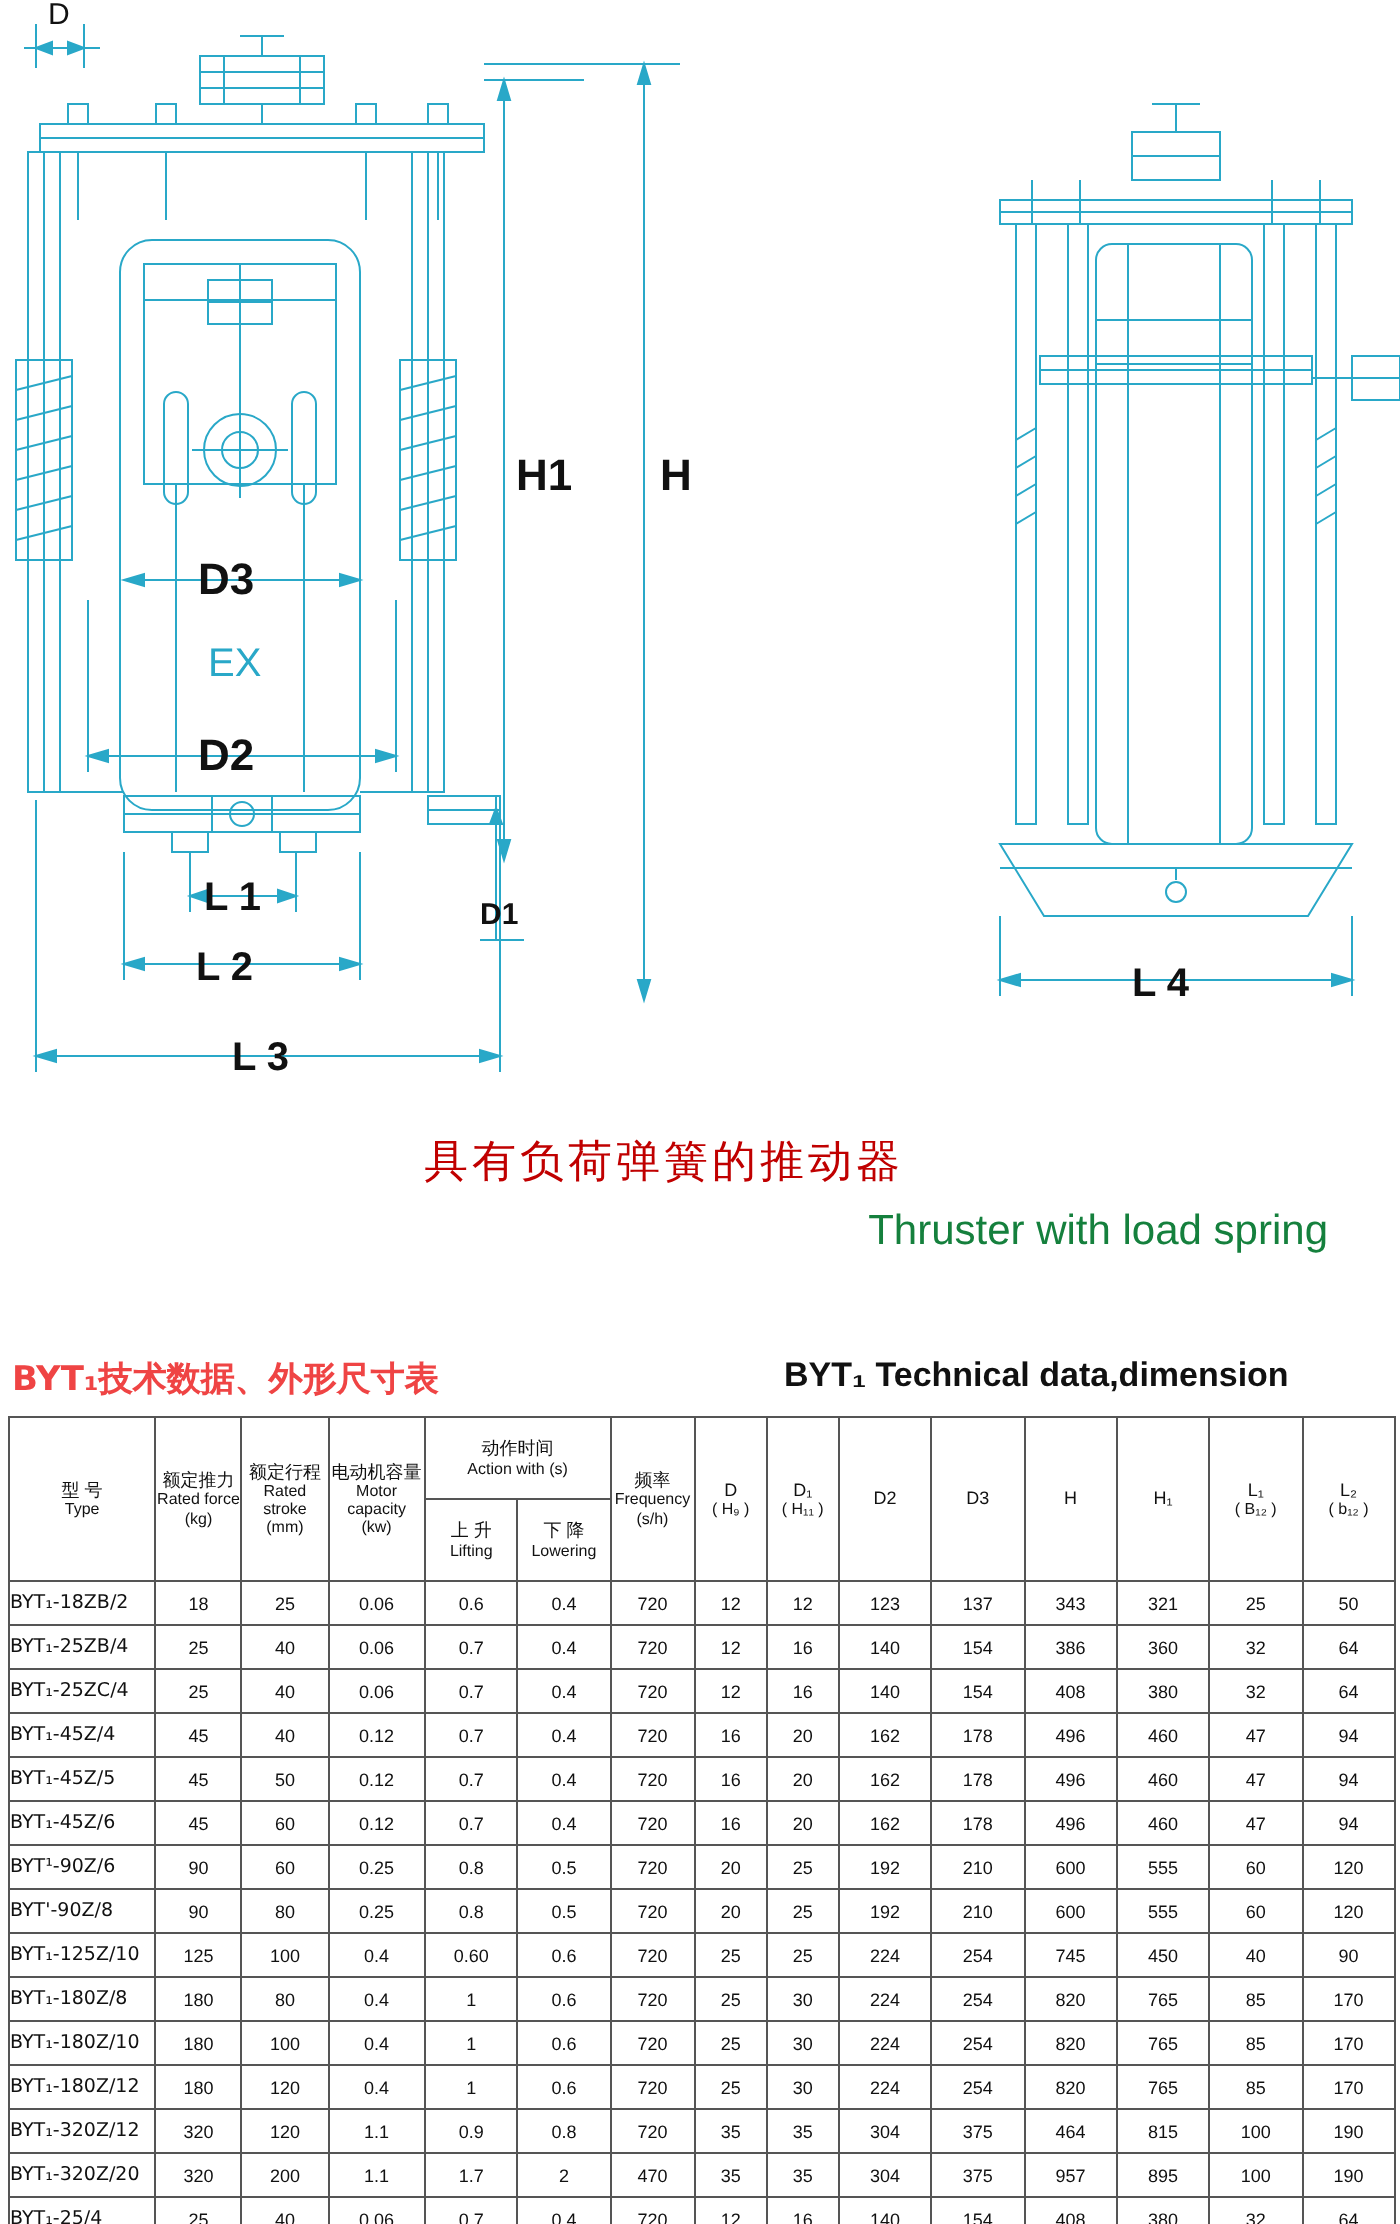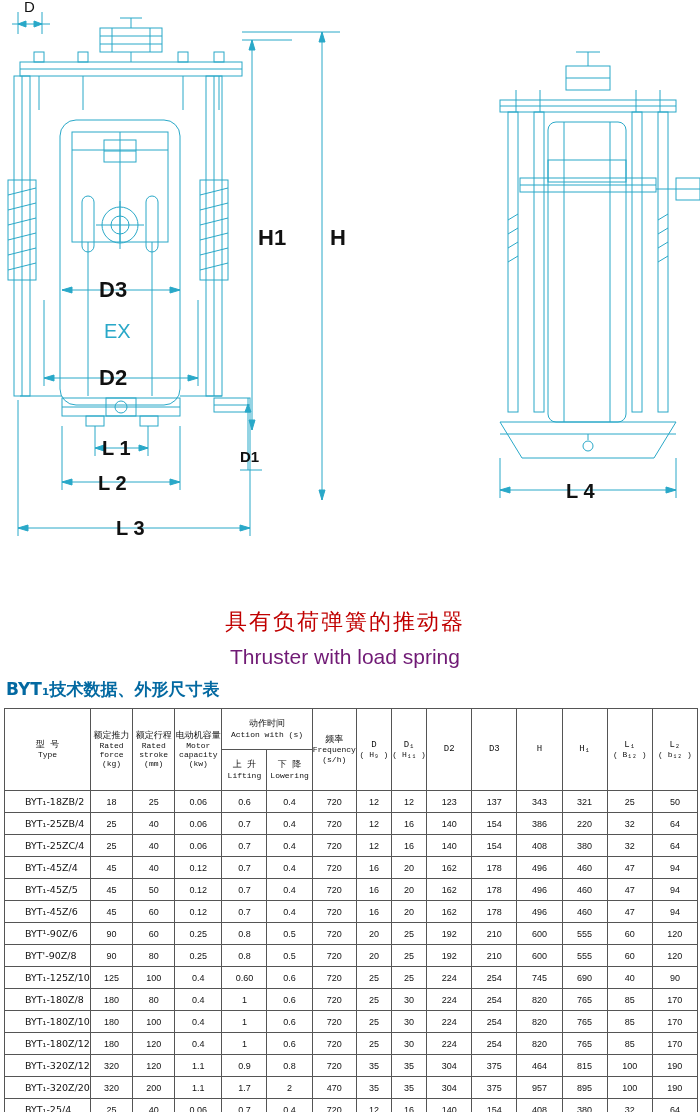--- a/index.html
+++ b/index.html
@@ -1,28 +1,28 @@
 <!DOCTYPE html>
 <html><head>
 <meta charset="utf-8">
 <style>
   html,body{margin:0;padding:0;background:#ffffff;}
   body{width:700px;height:1112px;position:relative;font-family:"Liberation Sans",sans-serif;color:#111;}
   .drawing{position:absolute;left:0;top:0;width:700px;height:560px;}
-  .caption{position:absolute;left:0;top:607px;width:664px;text-align:center;padding-left:13px;}
+  .caption{position:absolute;left:0;top:566px;width:664px;text-align:center;}
   .caption .cn{color:#c00000;font-size:22px;letter-spacing:2px;font-family:"DejaVu Sans",sans-serif;}
-  .caption .en{color:#701a75;font-size:21px;margin-top:8px;font-family:"Liberation Sans",sans-serif;}
+  .caption .en{color:#15803d;font-size:21px;margin-top:8px;font-family:"Liberation Sans",sans-serif;text-align:right;}
   .titles{position:absolute;left:0;top:678px;width:700px;height:30px;}
-  .title-cn{position:absolute;left:6px;top:0;color:#0369a1;font-size:17px;font-weight:bold;font-family:"DejaVu Sans",sans-serif;}
+  .title-cn{position:absolute;left:6px;top:0;color:#ef4444;font-size:17px;font-weight:bold;font-family:"DejaVu Sans",sans-serif;}
   .title-en{position:absolute;left:392px;top:0;color:#111;font-size:17px;font-weight:bold;}
   table.spec{position:absolute;left:4px;top:708px;width:694px;border-collapse:collapse;font-size:9px;}
   table.spec td,table.spec th{border:1px solid #555;text-align:center;vertical-align:middle;padding:0;}
-  table.spec thead th{font-weight:normal;height:40px;line-height:1.15;font-family:Liberation Mono, monospace;}
+  table.spec thead th{font-weight:normal;height:40px;line-height:1.15;font-family:Liberation Sans, sans-serif;}
   table.spec tbody td{height:21px;font-family:"Liberation Sans",sans-serif;}
-  table.spec tbody td.model{text-align:left;padding-left:20px;font-size:9.5px;font-family:"DejaVu Sans",sans-serif;}
+  table.spec tbody td.model{text-align:left;padding-left:0;font-size:9.5px;font-family:"DejaVu Sans",sans-serif;}
   .hd-sub{font-size:8px;display:block;}
   .col-type{width:70px;}
   .col-n{width:41px;margin-top:39px;}
   .col-mot{width:46px;}
   .col-act{width:44px;}
   .col-freq{width:40px;margin-top:34px;}
   .col-d{width:34px;}
   .col-d2{width:44px;}
   .col-h{width:44px;}
   .col-l{width:44px;}
@@ -226,20 +226,21 @@
   </svg>
 </div>
 
 <div class="caption">
   <div class="cn">具有负荷弹簧的推动器</div>
   <div class="en">Thruster with load spring</div>
 </div>
 
 <div class="titles">
   <div class="title-cn">BYT₁技术数据、外形尺寸表</div>
+  <div class="title-en">BYT₁ Technical data,dimension</div>
 </div>
 
 <table class="spec">
   <thead>
     <tr>
       <th class="col-type" rowspan="2">
         <span>型 号</span>
         <span class="hd-sub">Type</span>
       </th>
       <th class="col-n" rowspan="2">
@@ -322,21 +323,21 @@
         <td>40</td>
         <td>0.06</td>
         <td>0.7</td>
         <td>0.4</td>
         <td>720</td>
         <td>12</td>
         <td>16</td>
         <td>140</td>
         <td>154</td>
         <td>386</td>
-        <td>220</td>
+        <td>360</td>
         <td>32</td>
         <td>64</td>
       </tr>
       <tr>
         <td class="model">BYT₁-25ZC/4</td>
         <td>25</td>
         <td>40</td>
         <td>0.06</td>
         <td>0.7</td>
         <td>0.4</td>
@@ -441,21 +442,21 @@
         <td>100</td>
         <td>0.4</td>
         <td>0.60</td>
         <td>0.6</td>
         <td>720</td>
         <td>25</td>
         <td>25</td>
         <td>224</td>
         <td>254</td>
         <td>745</td>
-        <td>690</td>
+        <td>450</td>
         <td>40</td>
         <td>90</td>
       </tr>
       <tr>
         <td class="model">BYT₁-180Z/8</td>
         <td>180</td>
         <td>80</td>
         <td>0.4</td>
         <td>1</td>
         <td>0.6</td>

